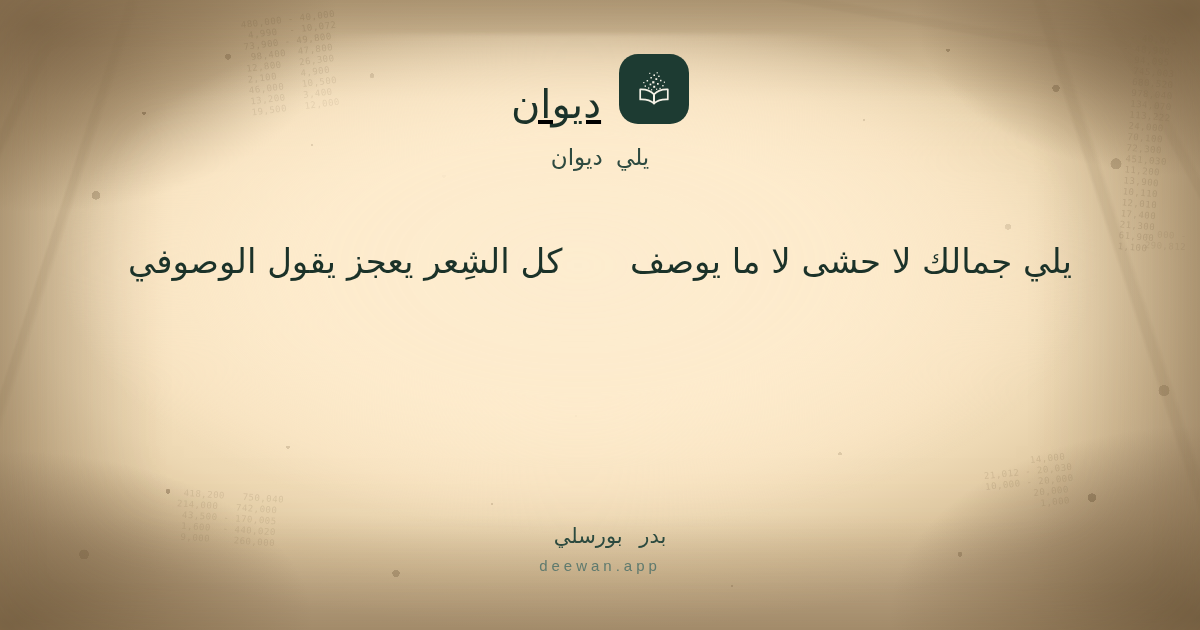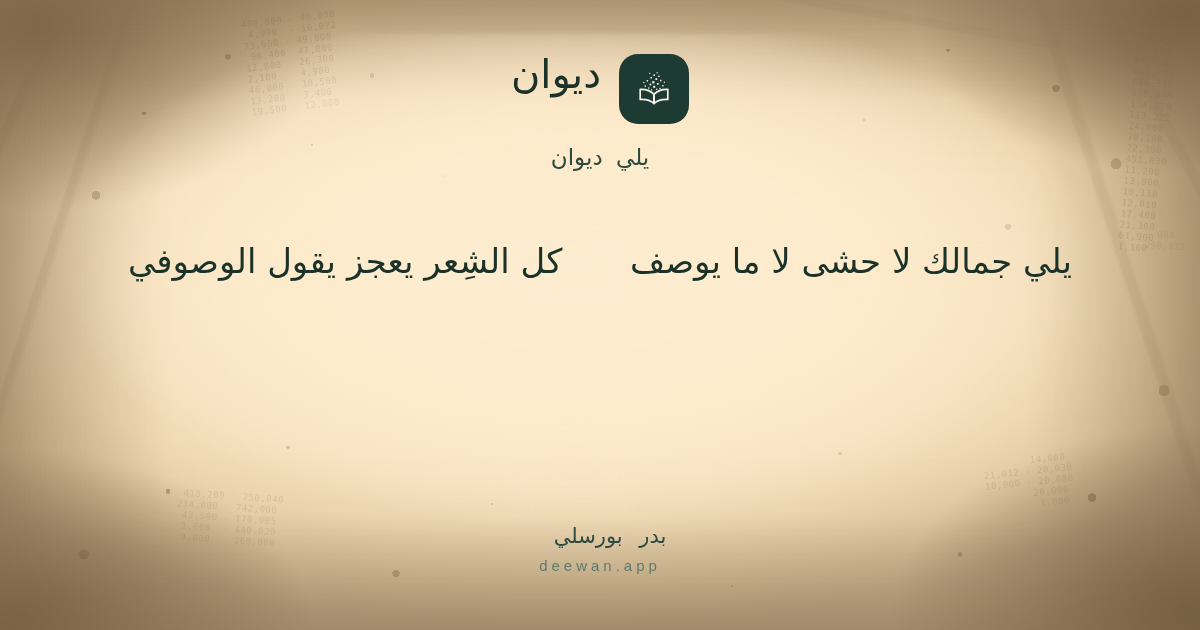--- a/index.html
+++ b/index.html
@@ -146,23 +146,24 @@
     inset: 0;
     z-index: 10;
     display: flex;
     flex-direction: column;
     align-items: center;
   }
 
   .brand {
     display: flex;
     flex-direction: row;
-    align-items: flex-start;
+    align-items: flex-end;
     gap: 18px;
     margin-top: 54px;
+    text-decoration: underline;
   }
 
   .brand-logo {
     width: 70px;
     height: 70px;
     border-radius: 19px;
     background: #1d3b32;
     display: flex;
     align-items: center;
     justify-content: center;

